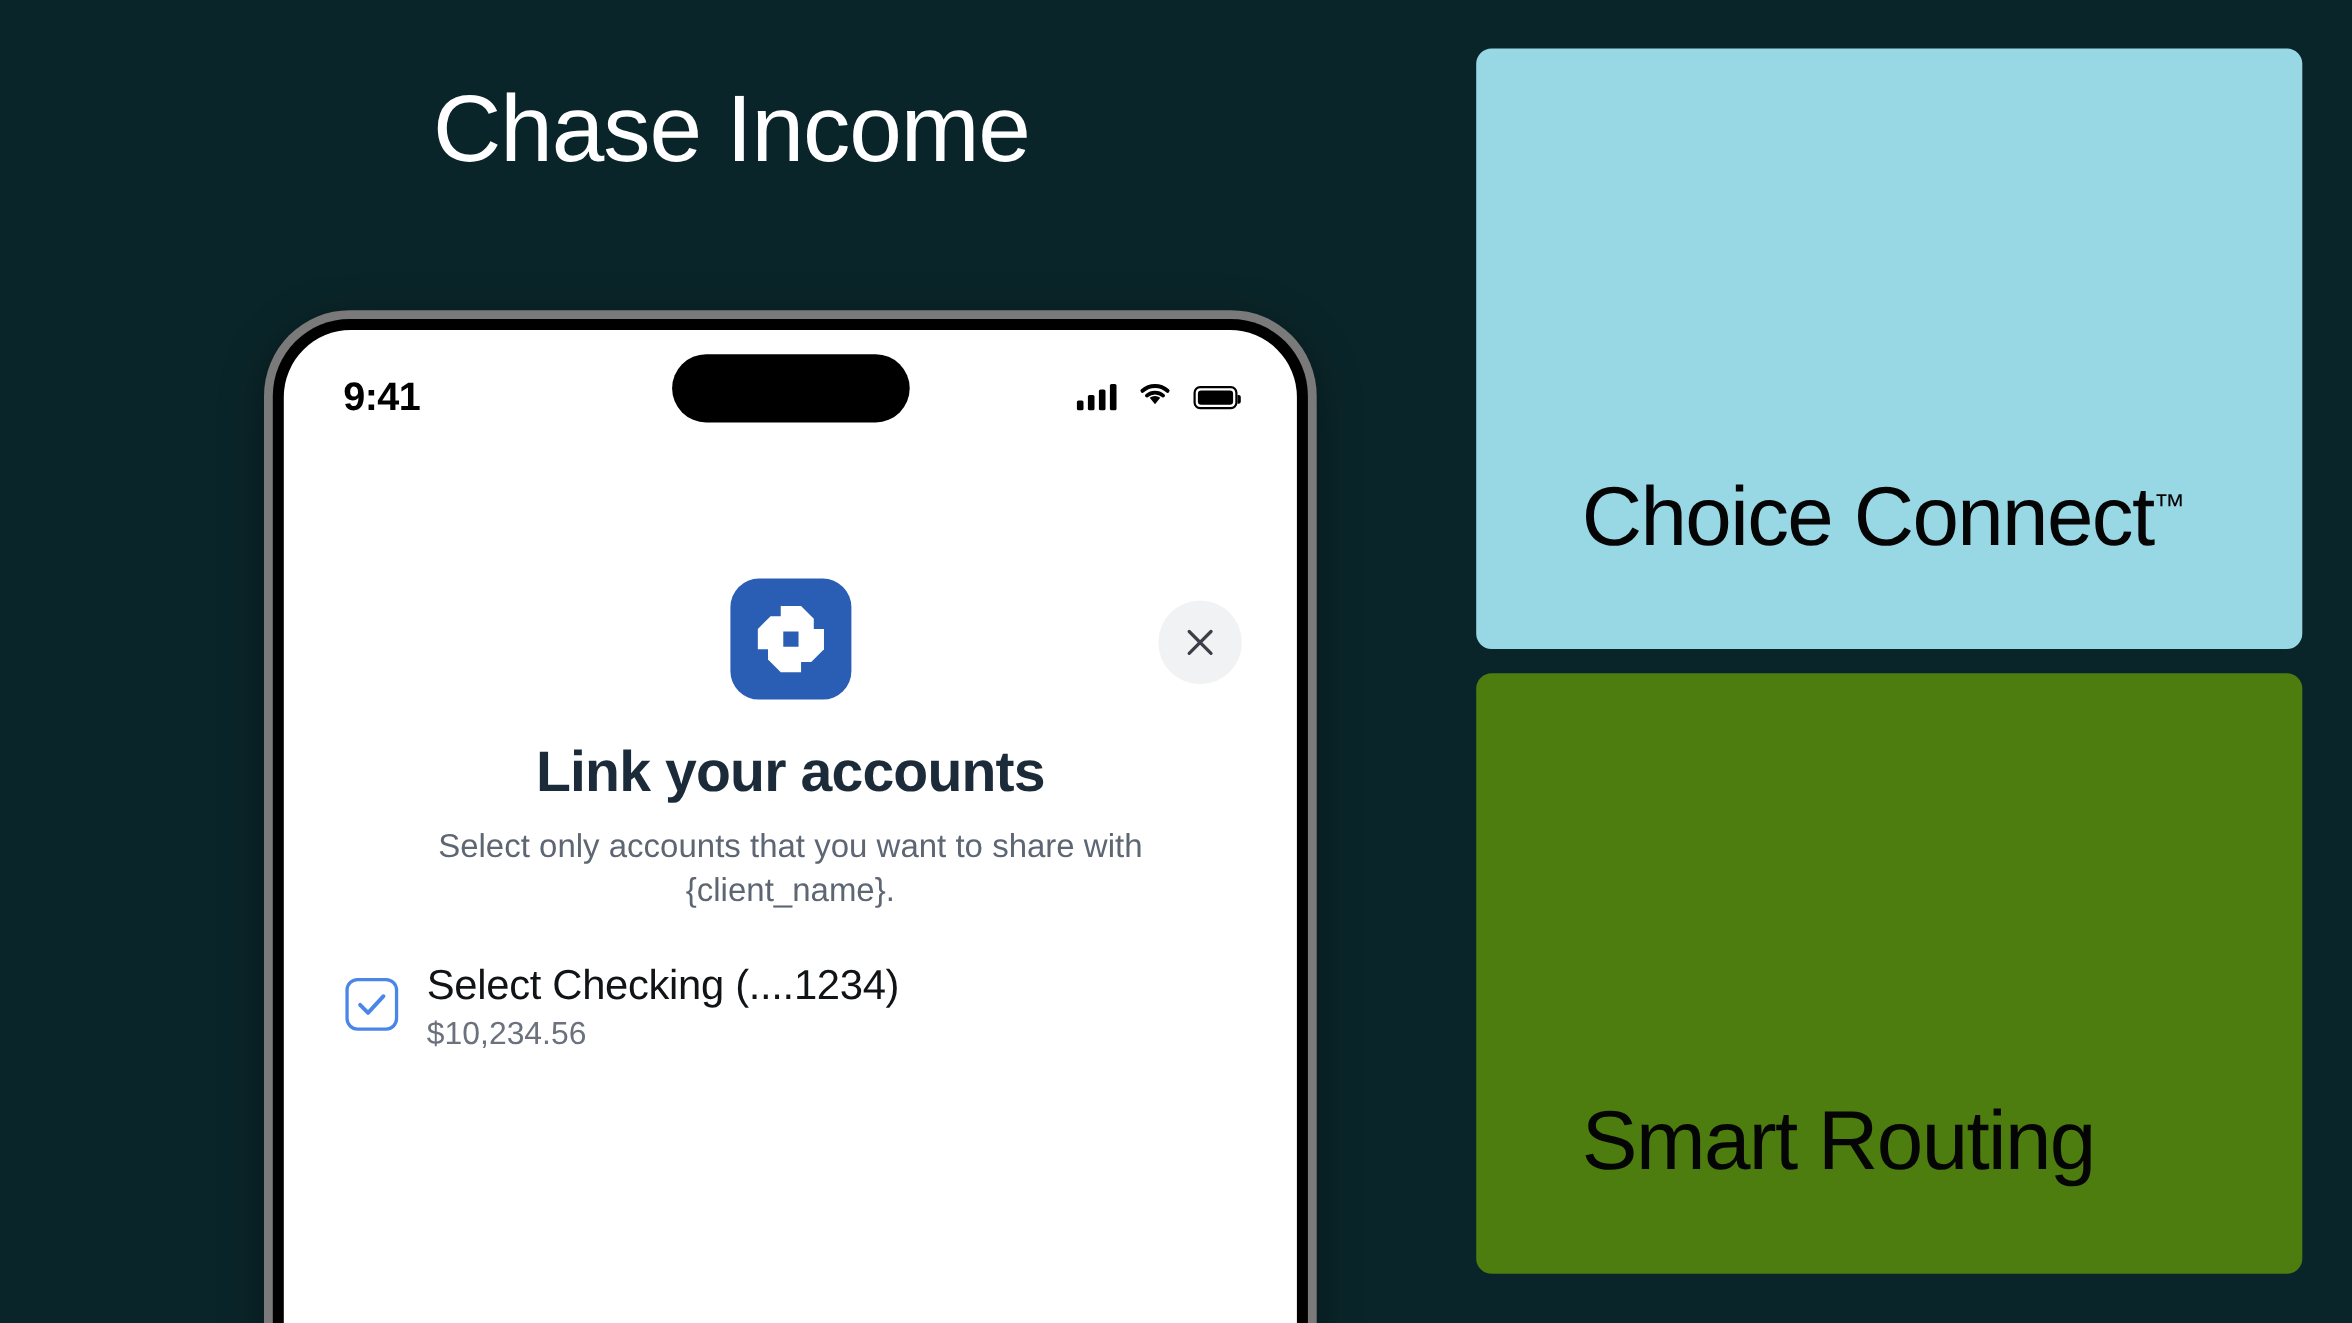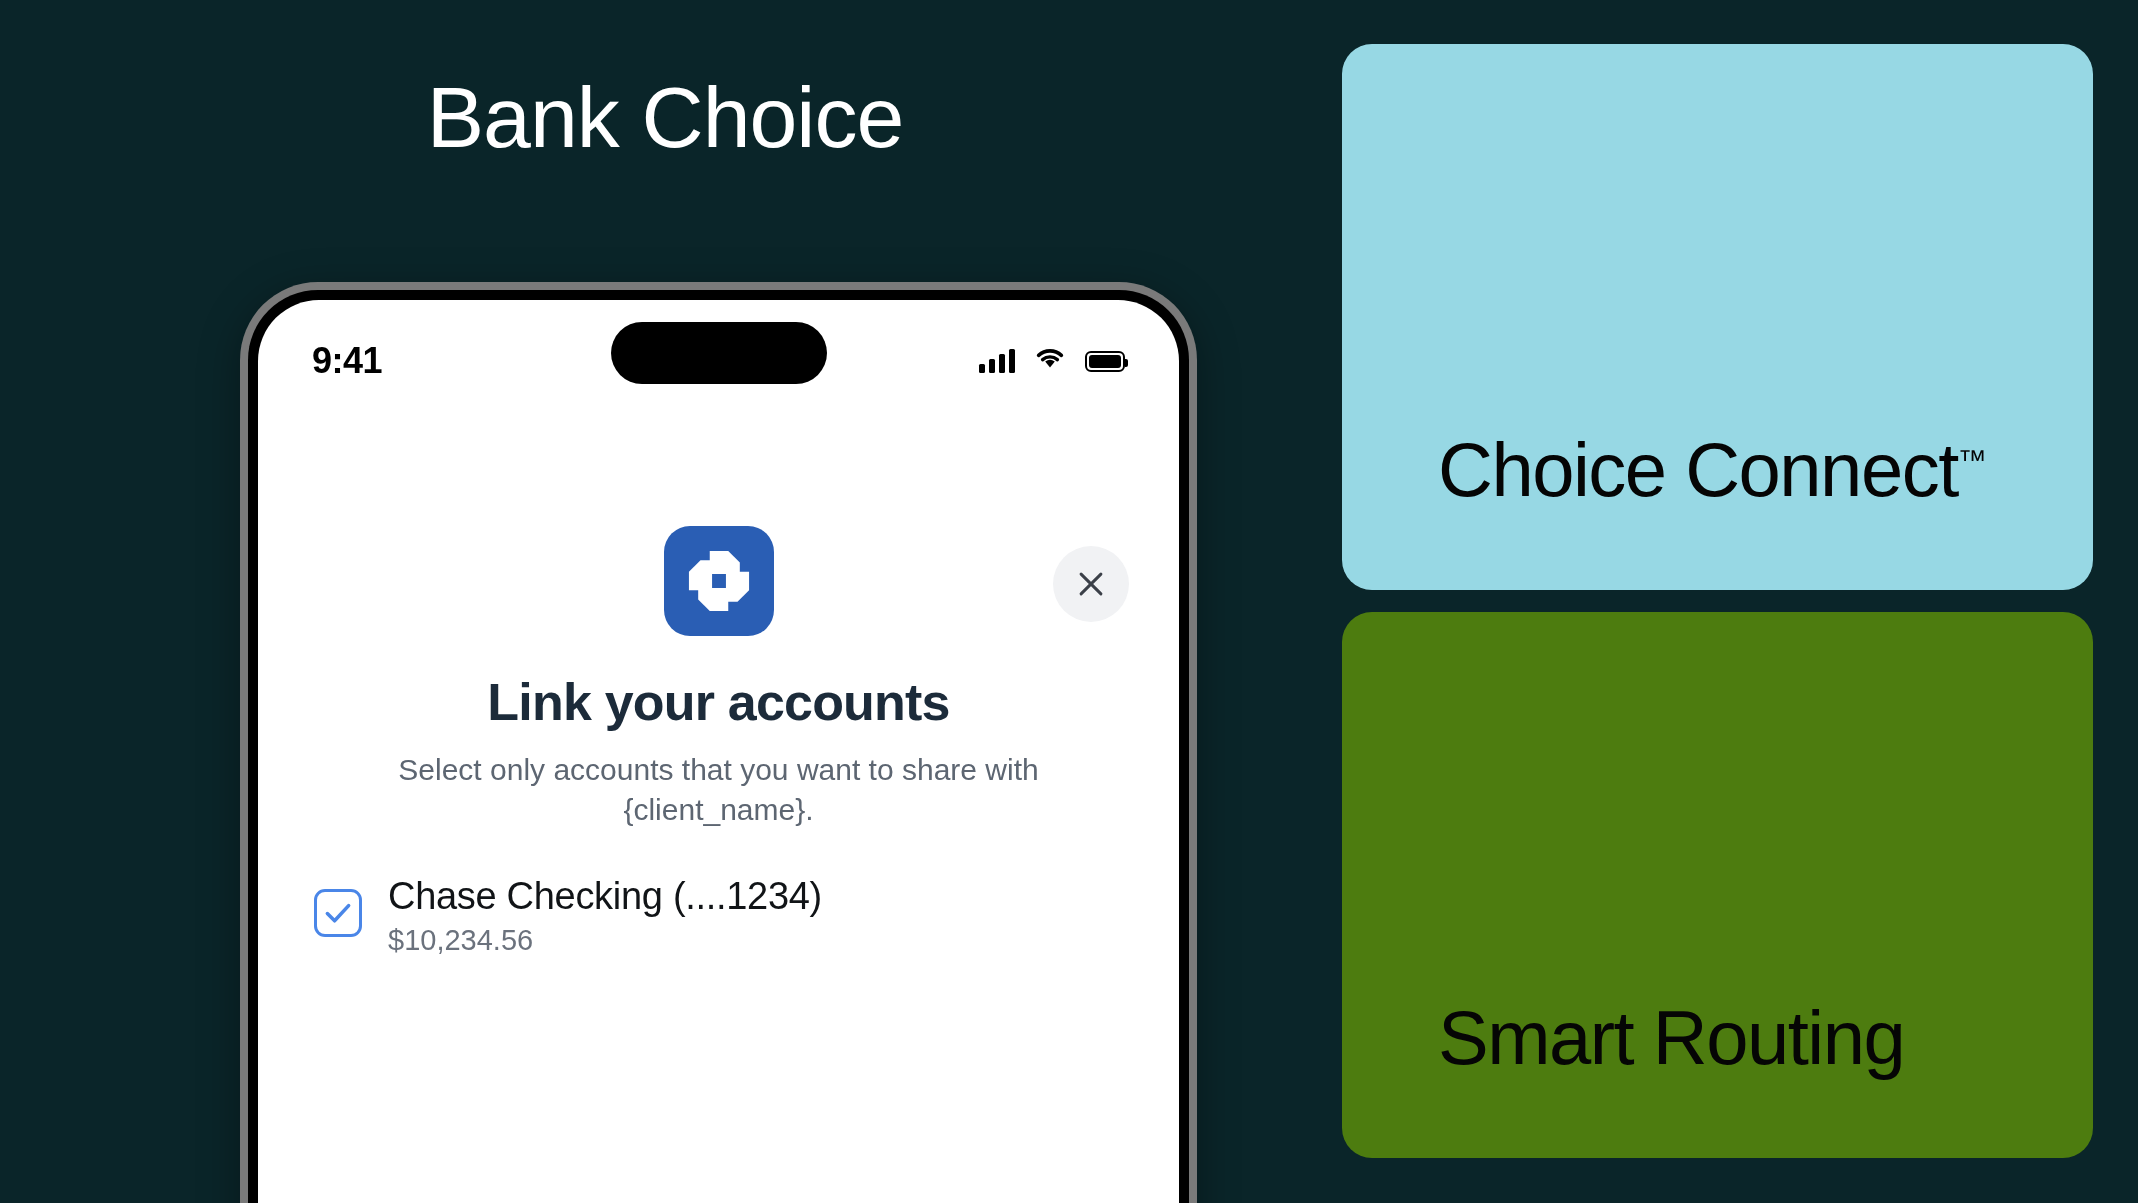--- a/index.html
+++ b/index.html
@@ -224,21 +224,21 @@
     left: 1342px;
     top: 44px;
     width: 751px;
     height: 1114px;
     display: flex;
     flex-direction: column;
     gap: 22px;
   }
 
   .feature-card {
-    border-radius: 30px;
+    border-radius: 14px;
     flex: 1 1 0;
     display: flex;
     flex-direction: column;
     justify-content: flex-end;
     padding: 0 96px 78px 96px;
   }
 
   #card-choice-connect { background: #97d8e4; }
   #card-smart-routing  { background: #4d7c0f; }
 
@@ -253,21 +253,21 @@
     font-size: 0.38em;
     vertical-align: super;
     letter-spacing: 0;
   }
 </style>
 </head>
 <body>
 
 <div id="left-panel">
 
-  <h1 id="hero-title">Bank Choice</h1>
+  <h1 id="hero-title">Chase Income</h1>
 
   <div id="phone-mockup">
     <div id="phone-bezel">
       <div id="phone-screen">
 
         <div id="status-bar">
           <div id="status-time">9:41</div>
           <div id="dynamic-island"></div>
           <div id="status-icons">
             <span class="bars">
@@ -313,21 +313,21 @@
 
 
           <div id="accounts-list">
             <div class="account-row">
               <span class="account-checkbox">
                 <svg viewBox="0 0 24 24" aria-hidden="true">
                   <path d="M4.5 12.4 L9.6 17.5 L19.5 6.8" stroke="#4a86e8" stroke-width="2.5" fill="none" stroke-linecap="round" stroke-linejoin="round"></path>
                 </svg>
               </span>
               <span class="account-text">
-                <span class="account-name">Chase Checking (....1234)</span>
+                <span class="account-name">Select Checking (....1234)</span>
                 <span class="account-balance">$10,234.56</span>
               </span>
             </div>
           </div>
 
         </div>
       </div>
     </div>
   </div>
 </div>

